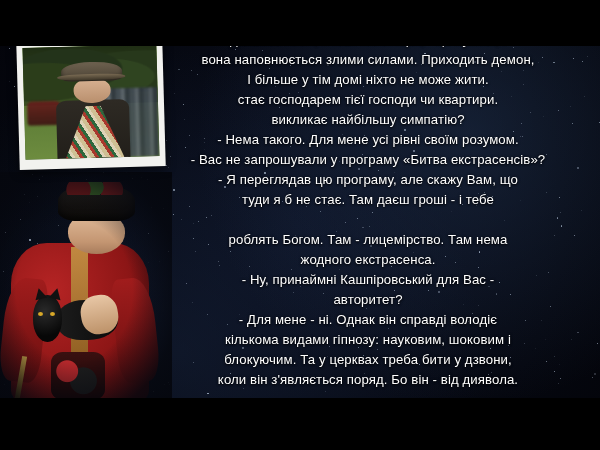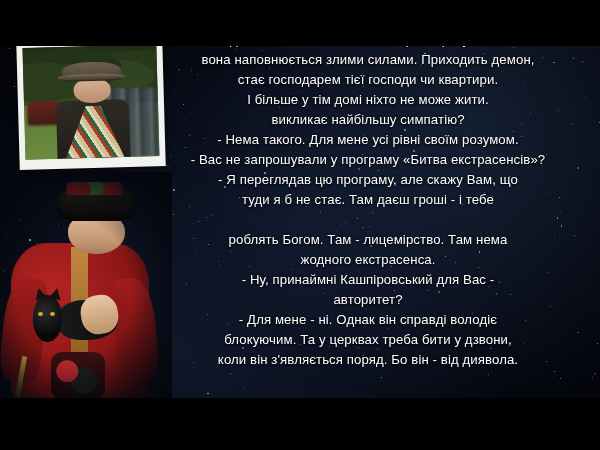--- a/index.html
+++ b/index.html
@@ -662,33 +662,34 @@
       <i style="left: 348.7px; top: 324.4px; width: 1.3px; height: 1.3px; opacity: 0.5;"></i>
       <i style="left: 207.9px; top: 244.2px; width: 0.9px; height: 0.9px; opacity: 0.86;"></i>
       <i style="left: 328.9px; top: 346.1px; width: 0.9px; height: 0.9px; opacity: 0.59;"></i>
       <i style="left: 278.7px; top: 106.9px; width: 0.9px; height: 0.9px; opacity: 0.65;"></i>
       <i style="left: 4.4px; top: 383.9px; width: 0.9px; height: 0.9px; opacity: 0.27;"></i>
     </div>
 
   <div class="subs" id="subs">
       <div class="ln">домівок. Хата, в якій нема віри, - це пустка, і</div>
       <div class="ln">вона наповнюється злими силами. Приходить демон,</div>
+      <div class="ln">І більше у тім домі ніхто не може жити.</div>
       <div class="ln">стає господарем тієї господи чи квартири.</div>
-      <div class="ln">І більше у тім домі ніхто не може жити.</div>
       <div class="ln">викликає найбільшу симпатію?</div>
       <div class="ln">- Нема такого. Для мене усі рівні своїм розумом.</div>
       <div class="ln">- Вас не запрошували у програму «Битва екстрасенсів»?</div>
       <div class="ln">- Я переглядав цю програму, але скажу Вам, що</div>
       <div class="ln">туди я б не стає. Там даєш гроші - і тебе</div>
       <div class="ln blank"></div>
       <div class="ln">роблять Богом. Там - лицемірство. Там нема</div>
       <div class="ln">жодного екстрасенса.</div>
       <div class="ln">- Ну, принаймні Кашпіровський для Вас -</div>
       <div class="ln">авторитет?</div>
       <div class="ln">- Для мене - ні. Однак він справді володіє</div>
+      <div class="ln">кількома видами гіпнозу: науковим, шоковим і</div>
       <div class="ln">блокуючим. Та у церквах треба бити у дзвони,</div>
       <div class="ln">коли він з'являється поряд. Бо він - від диявола.</div>
     </div>
 
   <div class="photo">
     <div class="inner">
       <div class="ph-bg"></div>
       <div class="ph-trees"></div>
       <div class="ph-crowd"></div>
       <div class="ph-car"></div>

